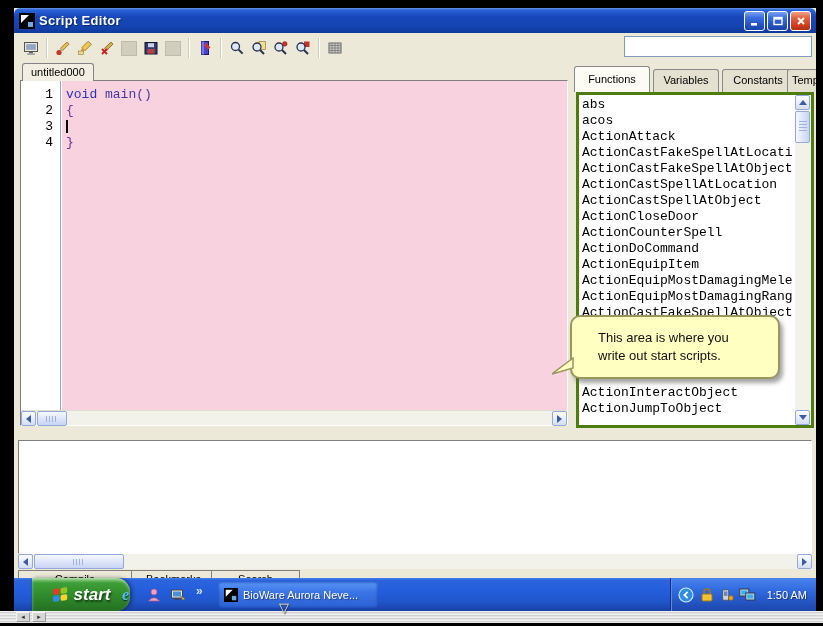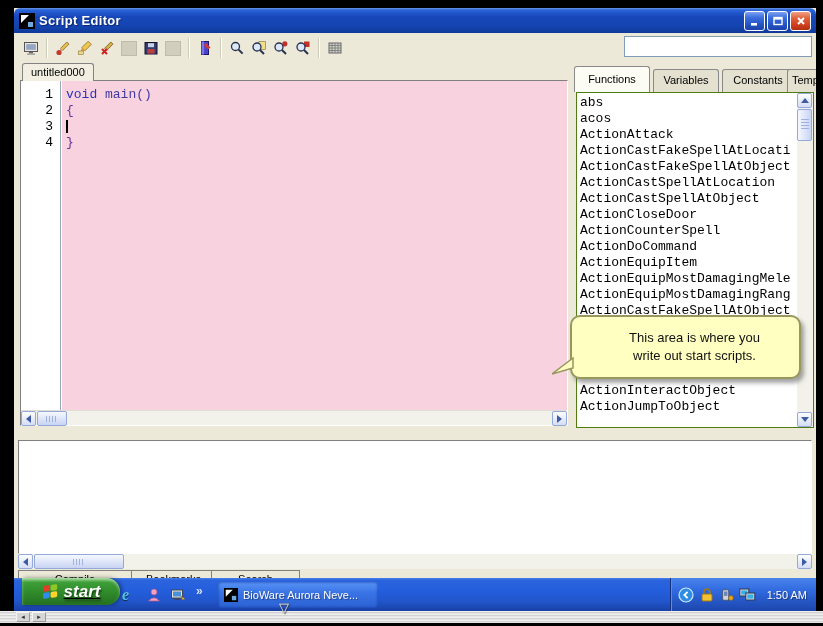--- a/index.html
+++ b/index.html
@@ -96,21 +96,21 @@
     font-family:"Liberation Sans", sans-serif;
   }
   .rtab {
     position:absolute; height:23px; top:61px; background:#E4E1D0;
     border:1px solid #898989; border-bottom:none; border-radius:3px 3px 0 0;
     text-align:center; font-size:11px; padding-top:4px; color:#000; z-index:1;
   }
   .rtab.active { top:58px; height:26px; background:#FCFBF4; padding-top:6px; z-index:4; }
   .listbox {
     position:absolute; left:562px; top:84px; width:238px; height:336px;
-    background:#fff; border:1px solid #4d7c0f; overflow:hidden; z-index:2;
+    background:#fff; border:3px solid #4d7c0f; overflow:hidden; z-index:2;
   }
   .lrows { position:absolute; left:3px; top:2px; right:17px; }
   .lrow {
     height:16px; line-height:16px; font-family:"Liberation Mono", monospace;
     font-size:13px; color:#000; white-space:pre; overflow:hidden;
   }
   .vscroll { position:absolute; right:0; top:0; bottom:0; width:16px; background:#F2F1EA; }
   .vbtn {
     position:absolute; left:0; width:15px; height:15px;
     background:linear-gradient(180deg,#fdfefd,#d4ddf5); border:1px solid #94a8da; border-radius:2px;
@@ -119,24 +119,24 @@
   .vthumb {
     position:absolute; left:0; top:16px; width:15px; height:32px;
     background:linear-gradient(90deg,#f6f8fe,#c8d4f4); border:1px solid #94a8da; border-radius:2px;
   }
   .vthumb::after {
     content:""; position:absolute; top:50%; left:3px; height:12px; width:8px; transform:translateY(-50%);
     background:repeating-linear-gradient(180deg,#9fb2de 0 1px,transparent 1px 3px);
   }
   
   .tooltip {
-    position:absolute; left:556px; top:307px; width:231px; height:64px;
+    position:absolute; left:556px; top:307px; width:210px; height:64px;
     background:#FFFFC2; border:2px solid #97975e; border-radius:10px;
     box-shadow:3px 4px 4px rgba(90,90,90,.55);
-    padding:12px 8px 8px 26px; font-size:13px; color:#111; z-index:20; line-height:18px;text-align:center;
+    padding:12px 8px 8px 26px; font-size:13px; color:#111; z-index:20; line-height:18px;
   }
   .tooltip-tail { position:absolute; left:-20px; top:40px; }
   
   .bottom-panel {
     position:absolute; left:4px; top:432px; width:794px; height:114px;
     background:#fff; border-top:1px solid #808080; border-left:1px solid #808080;
     border-right:1px solid #fff; border-bottom:1px solid #fff;
   }
   .bottom-scroll { position:absolute; left:4px; top:546px; width:794px; height:15px; background:#F2F1EA; }
   .bottom-tabs { position:absolute; left:4px; top:562px; display:flex; }
@@ -144,25 +144,25 @@
     height:18px; padding:2px 14px 0 14px; background:#ECE9D8;
     border:1px solid #808080; border-left:none; font-size:11px; color:#000;
   }
   .btab:first-child { border-left:1px solid #808080; }
   
   .taskbar {
     position:absolute; left:14px; top:578px; width:802px; height:33px;
     background:linear-gradient(180deg,#4a80ec 0%,#2c64dd 6%,#245edc 38%,#2156cc 70%,#1941a5 100%);
   }
   .start-btn {
-    position:absolute; left:8px; top:0; width:98px; height:27px;
+    position:absolute; left:18px; top:0; width:98px; height:33px;
     border-radius:0 14px 14px 0;
     background:linear-gradient(180deg,#6fc262 0%,#3d9e37 16%,#2f8a2a 55%,#256f22 100%);
     box-shadow:inset 0 2px 3px rgba(255,255,255,.45), 2px 0 4px rgba(0,0,0,.4);
-    display:flex; align-items:center; justify-content:center; gap:5px;text-decoration:underline;
+    display:flex; align-items:center; justify-content:center; gap:5px;
   }
   .start-text {
     color:#fff; font-weight:bold; font-style:italic; font-size:17px;
     text-shadow:1px 2px 2px rgba(0,0,0,.55);
   }
   .ql { position:absolute; top:0; height:33px; display:flex; align-items:center; }
   .ql-ie {
     font-family:"Liberation Serif", serif; font-style:italic; font-weight:bold;
     color:#55c2ee; font-size:16px; text-shadow:0 1px 1px #123;
   }

